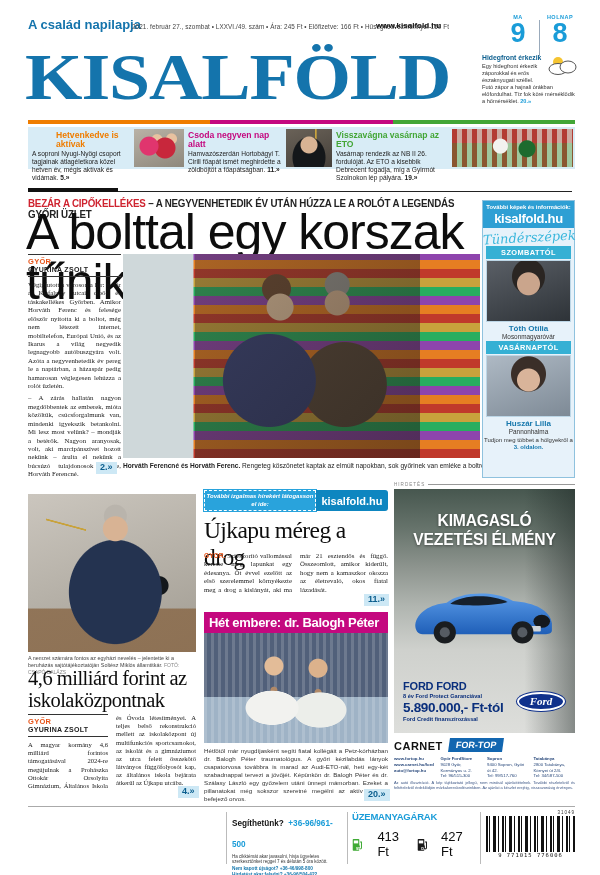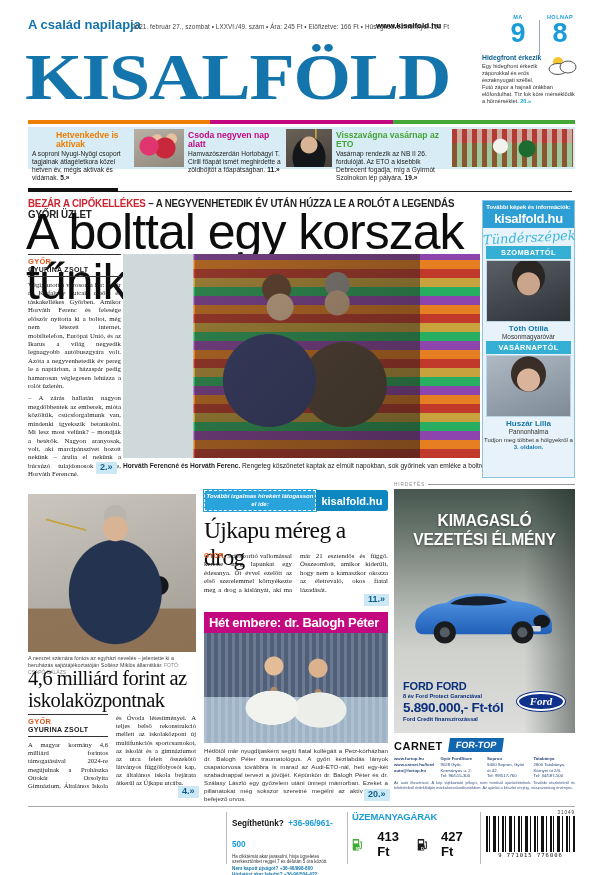--- a/index.html
+++ b/index.html
@@ -155,21 +155,21 @@
   .cur-val{font-size:15px;font-weight:800;color:#0d0d0d;line-height:1.15}
   .cur-val .arr{font-size:12px}
   .help{left:232px;top:811px;width:112px;line-height:1.3}
   .help .h-title{font-size:8.2px;font-weight:800;color:#111}
   .help .h-phone{font-size:8.2px;font-weight:800;color:#1a9cd8}
   .help .h-text{font-size:4.5px;color:#333;margin:1px 0}
   .help .h-line{font-size:4.7px;font-weight:bold;color:#1778ad}
   .fuel{left:352px;top:811px;width:124px}
   .fuel-title{font-size:9.5px;font-weight:800;color:#1a9cd8;letter-spacing:-.2px}
   .fuel-row{display:flex;align-items:center;gap:5px;margin-top:7px}
-  .fuel-price{font-size:13px;font-weight:700;color:#0d0d0d;margin-right:8px}
+  .fuel-price{font-size:13px;font-weight:400;color:#0d0d0d;margin-right:8px}
   .barcode-box{left:486px;top:810px;width:89px;height:58px}
   .bc-small{font-size:4.5px;text-align:right;color:#333;letter-spacing:1px}
   .bc-bars{margin-top:1px;height:36px;background:
     repeating-linear-gradient(90deg,#111 0 2px,rgba(0,0,0,0) 2px 3px,#111 3px 4px,rgba(0,0,0,0) 4px 7px,#111 7px 10px,rgba(0,0,0,0) 10px 12px,#111 12px 13px,rgba(0,0,0,0) 13px 16px)}
   .bc-digits{font-family:"DejaVu Sans Mono",monospace;font-size:5.5px;text-align:center;color:#111;letter-spacing:1px}
 </style>
 </head>
 <body>
 
 <div class="abs tagline">A család napilapja</div>

